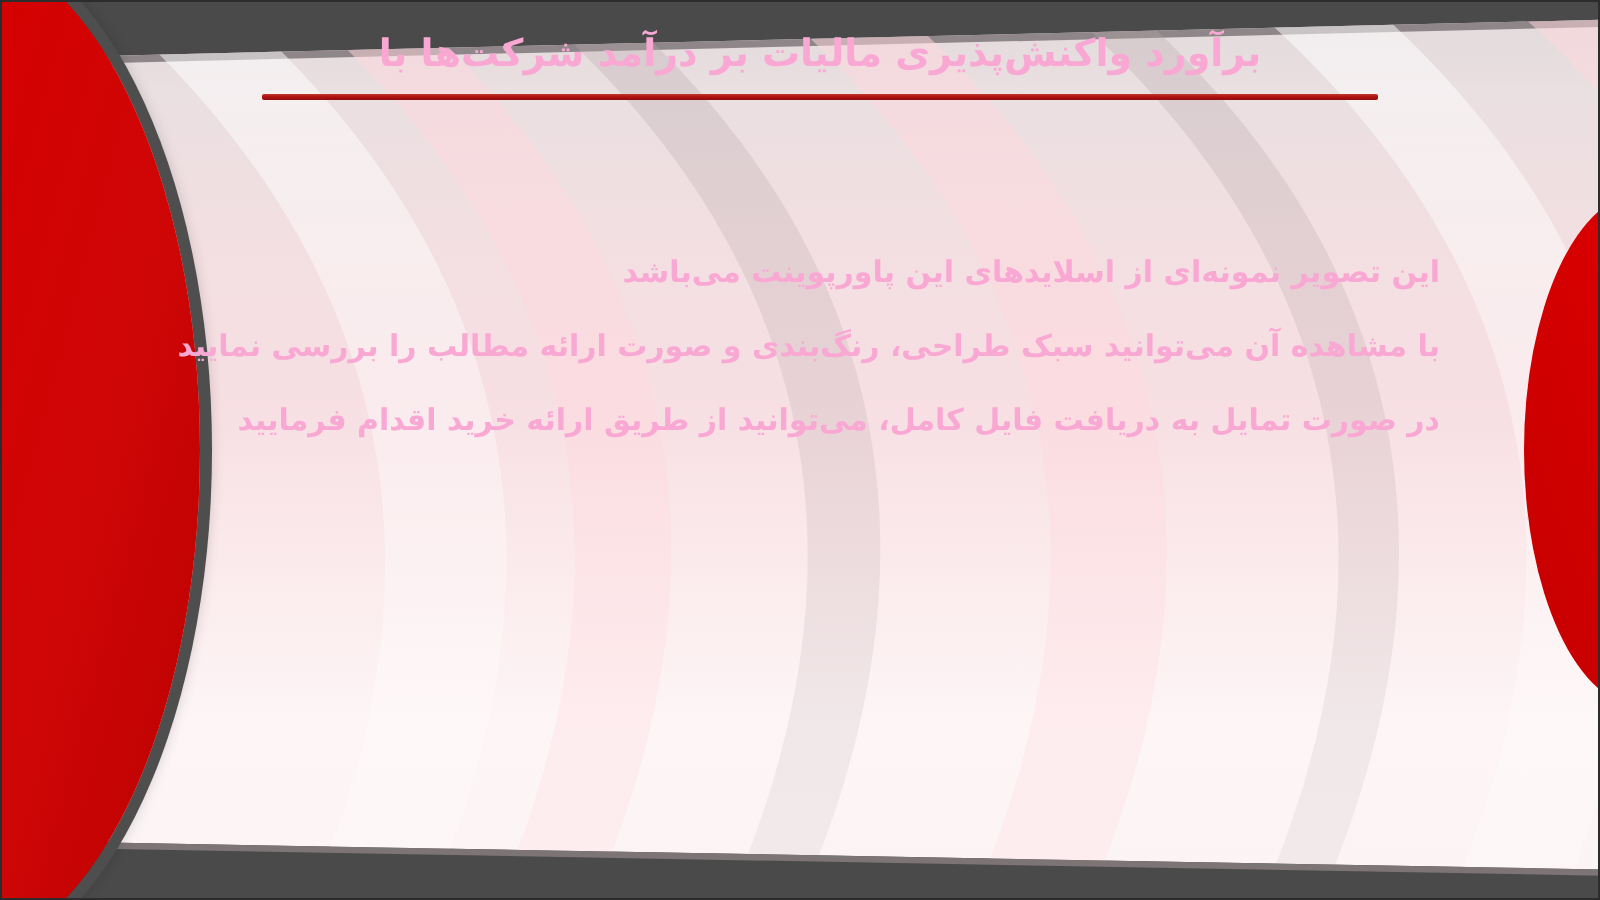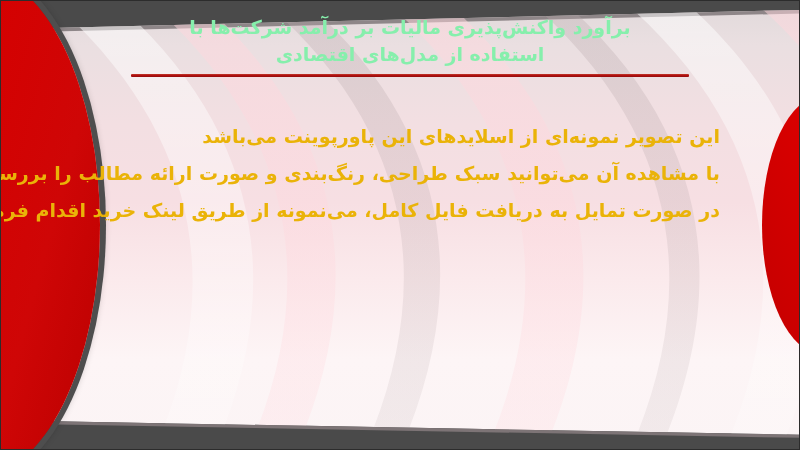--- a/index.html
+++ b/index.html
@@ -122,21 +122,21 @@
     top: 14px;
     width: 580px;
     z-index: 30;
     text-align: center;
     direction: rtl;
   }
   .title-line {
     font-family: "DejaVu Sans", sans-serif;
     font-size: 19px;
     font-weight: bold;
-    color: #86efac;
+    color: #f9a8d4;
     line-height: 27px;
     letter-spacing: 0;
     white-space: nowrap;
   }
   .title-rule {
     margin: 6px auto 0 auto;
     width: 558px;
     height: 3px;
     background: linear-gradient(to bottom, #c0392b 0%, #b01010 50%, #8f0c0c 100%);
     border-radius: 1px;
@@ -147,23 +147,23 @@
     position: absolute;
     right: 80px;
     top: 118px;
     width: 640px;
     z-index: 30;
     direction: rtl;
     text-align: right;
   }
   .body-line {
     font-family: "DejaVu Sans", sans-serif;
-    font-size: 19px;
+    font-size: 15px;
     font-weight: bold;
-    color: #eab308;
+    color: #f9a8d4;
     line-height: 37px;
     white-space: nowrap;
   }
 </style>
 </head>
 <body>
 
 <div class="slide">
 
   <div class="panel"></div>
@@ -198,23 +198,22 @@
       </g>
     </svg>
   </div>
 
   <div class="red-ellipse-right"></div>
 
   <div class="red-lens-left"></div>
 
   <div class="title-block">
     <div class="title-line">برآورد واکنش‌پذیری مالیات بر درآمد شرکت‌ها با</div>
-    <div class="title-line">استفاده از مدل‌های اقتصادی</div>
     <div class="title-rule"></div>
   </div>
 
   <div class="body-block">
     <div class="body-line">این تصویر نمونه‌ای از اسلایدهای این پاورپوینت می‌باشد</div>
     <div class="body-line">با مشاهده آن می‌توانید سبک طراحی، رنگ‌بندی و صورت ارائه مطالب را بررسی نمایید</div>
-    <div class="body-line">در صورت تمایل به دریافت فایل کامل، می‌نمونه از طریق لینک خرید اقدام فرمایید</div>
+    <div class="body-line">در صورت تمایل به دریافت فایل کامل، می‌توانید از طریق ارائه خرید اقدام فرمایید</div>
   </div>
 
 </div>
 
 </body></html>

